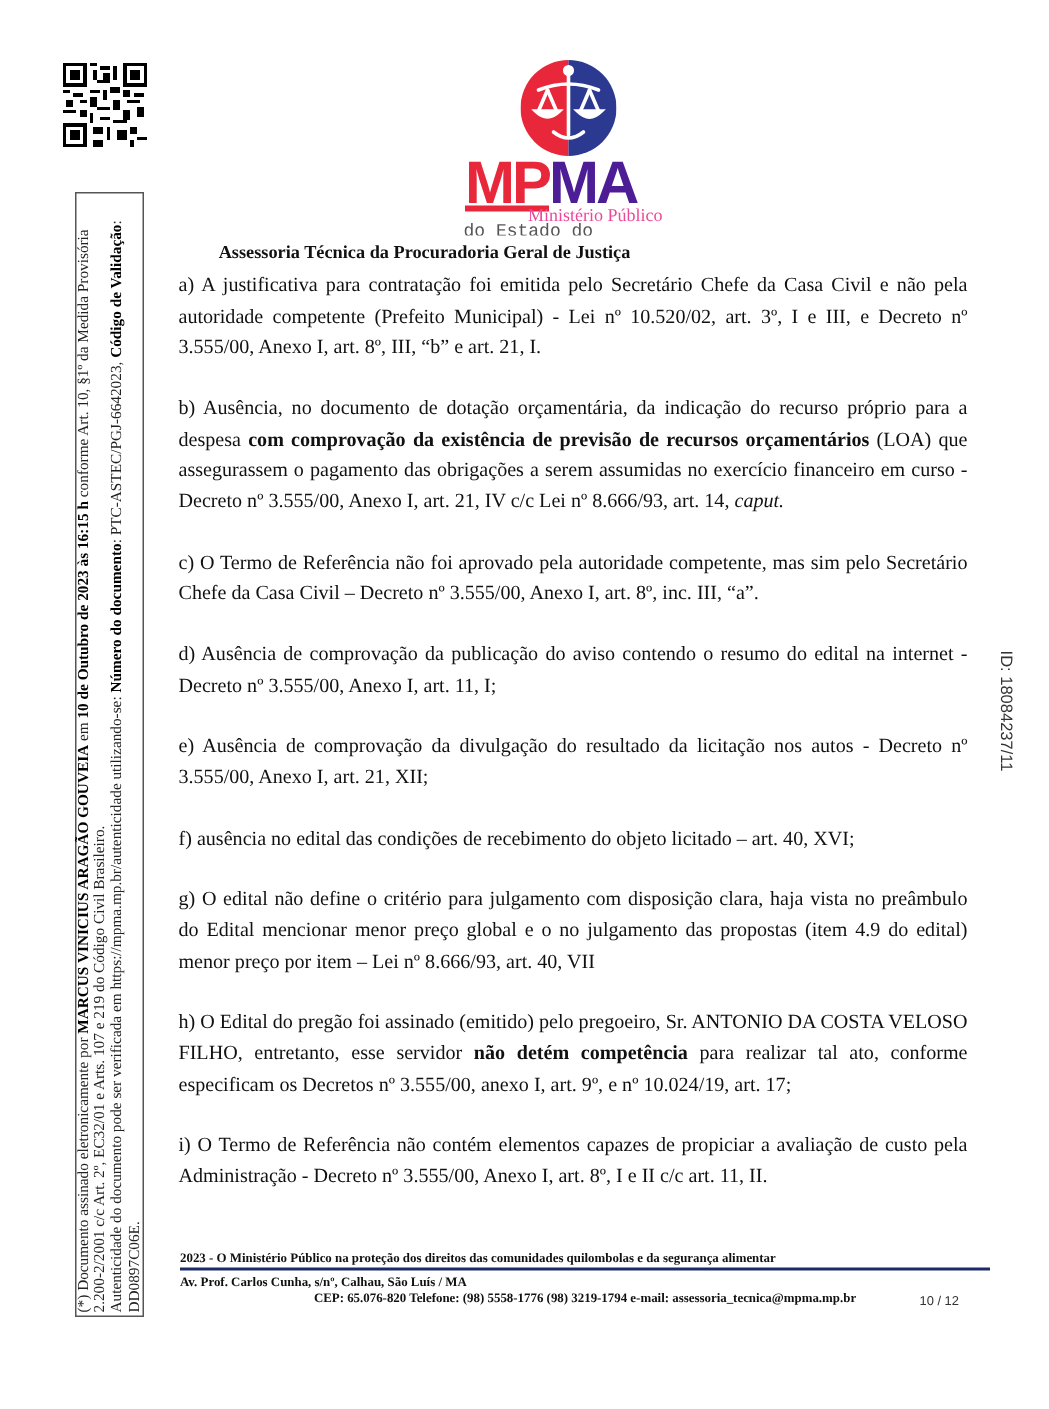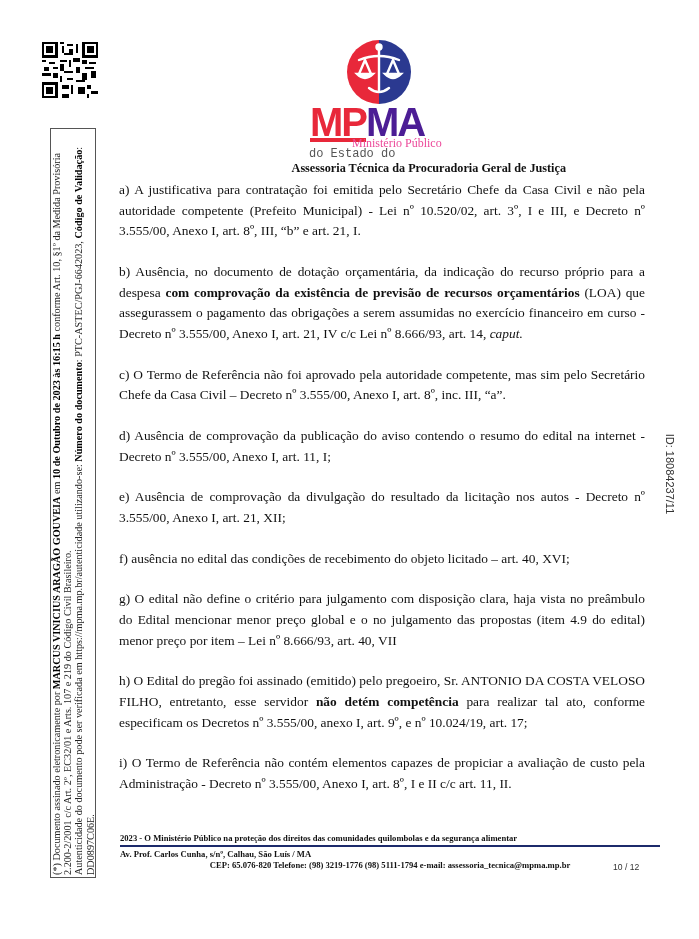--- a/index.html
+++ b/index.html
@@ -16,21 +16,21 @@
   .logo-circle { position:absolute; left:41px; top:0; width:64px; height:64px; border-radius:50%; overflow:hidden; }
   .logo-circle .l { position:absolute; left:0; top:0; width:50%; height:100%; background:#e8283a; }
   .logo-circle .r { position:absolute; right:0; top:0; width:50%; height:100%; background:#2b3990; }
   .logo-circle svg { position:absolute; left:0; top:0; }
   .logo-word { position:absolute; left:4px; top:62px; font-family:"Liberation Sans", sans-serif; font-weight:bold;
                font-size:40px; letter-spacing:-2px; line-height:40px; }
   .logo-word .mp { color:#e8283a;text-decoration:underline; }
   .logo-word .ma { color:#4c1d95; }
   .logo-sub1 { position:absolute; left:46px; top:97px; font-family:Liberation Serif, serif; font-size:12px; color:#ec4899; line-height:12px; }
   .logo-sub2 { position:absolute; left:3px; top:108px; font-family:Liberation Mono, monospace; font-size:12px; color:#555; line-height:12px; height:9px; overflow:hidden; }
-  .header-title { position:absolute; left:0; width:566px; top:161px; text-align:right; font-weight:bold; font-size:12.2px; }
+  .header-title { position:absolute; left:0; width:566px; top:161px; text-align:center; font-weight:bold; font-size:12.2px; }
   .body-text { position:absolute; left:119px; top:180px; width:526px; font-size:13.4px; line-height:20.6px; text-align:justify; }
   .body-text p { margin:0 0 20.2px 0; }
   .body-text p.first { margin-bottom:20.2px; }
   .footer { position:absolute; left:120px; top:833px; width:540px; }
   .footer-slogan { text-align:left; font-weight:bold; font-size:8.6px; line-height:11px; color:#111; }
   .footer-rule { height:2px; background:#1c2a6b; margin:1px 0 2px 0; }
   .footer-addr { text-align:left; font-weight:bold; font-size:8.6px; line-height:11px; }
   .footer-contact { position:relative; font-weight:bold; font-size:8.6px; line-height:11px; text-align:center; }
   .page-num { position:absolute; left:613px; top:862px; font-family:"Liberation Sans", sans-serif; font-size:8.6px; color:#333; }
 </style>
@@ -133,15 +133,15 @@
   <p>f) ausência no edital das condições de recebimento do objeto licitado – art. 40, XVI;</p>
   <p>g) O edital não define o critério para julgamento com disposição clara, haja vista no preâmbulo do Edital mencionar menor preço global e o no julgamento das propostas (item 4.9 do edital) menor preço por item – Lei nº 8.666/93, art. 40, VII</p>
   <p><span>h) O Edital do pregão foi assinado (emitido) pelo pregoeiro, Sr. ANTONIO DA COSTA VELOSO FILHO, entretanto, esse servidor </span><b>não detém competência</b><span> para realizar tal ato, conforme especificam os Decretos nº 3.555/00, anexo I, art. 9º, e nº 10.024/19, art. 17;</span></p>
   <p>i) O Termo de Referência não contém elementos capazes de propiciar a avaliação de custo pela Administração - Decreto nº 3.555/00, Anexo I, art. 8º, I e II c/c art. 11, II.</p>
 </div>
 
 <div class="footer">
   <div class="footer-slogan">2023 - O Ministério Público na proteção dos direitos das comunidades quilombolas e da segurança alimentar</div>
   <div class="footer-rule"></div>
   <div class="footer-addr">Av. Prof. Carlos Cunha, s/nº, Calhau, São Luís / MA</div>
-  <div class="footer-contact">CEP: 65.076-820 Telefone: (98) 3219-1776 (98) 5111-1794 e-mail: assessoria_tecnica@mpma.mp.br</div>
+  <div class="footer-contact">CEP: 65.076-820 Telefone: (98) 5558-1776 (98) 3219-1794 e-mail: assessoria_tecnica@mpma.mp.br</div>
 </div>
 <div class="page-num">10 / 12</div>
 
 </body></html>

